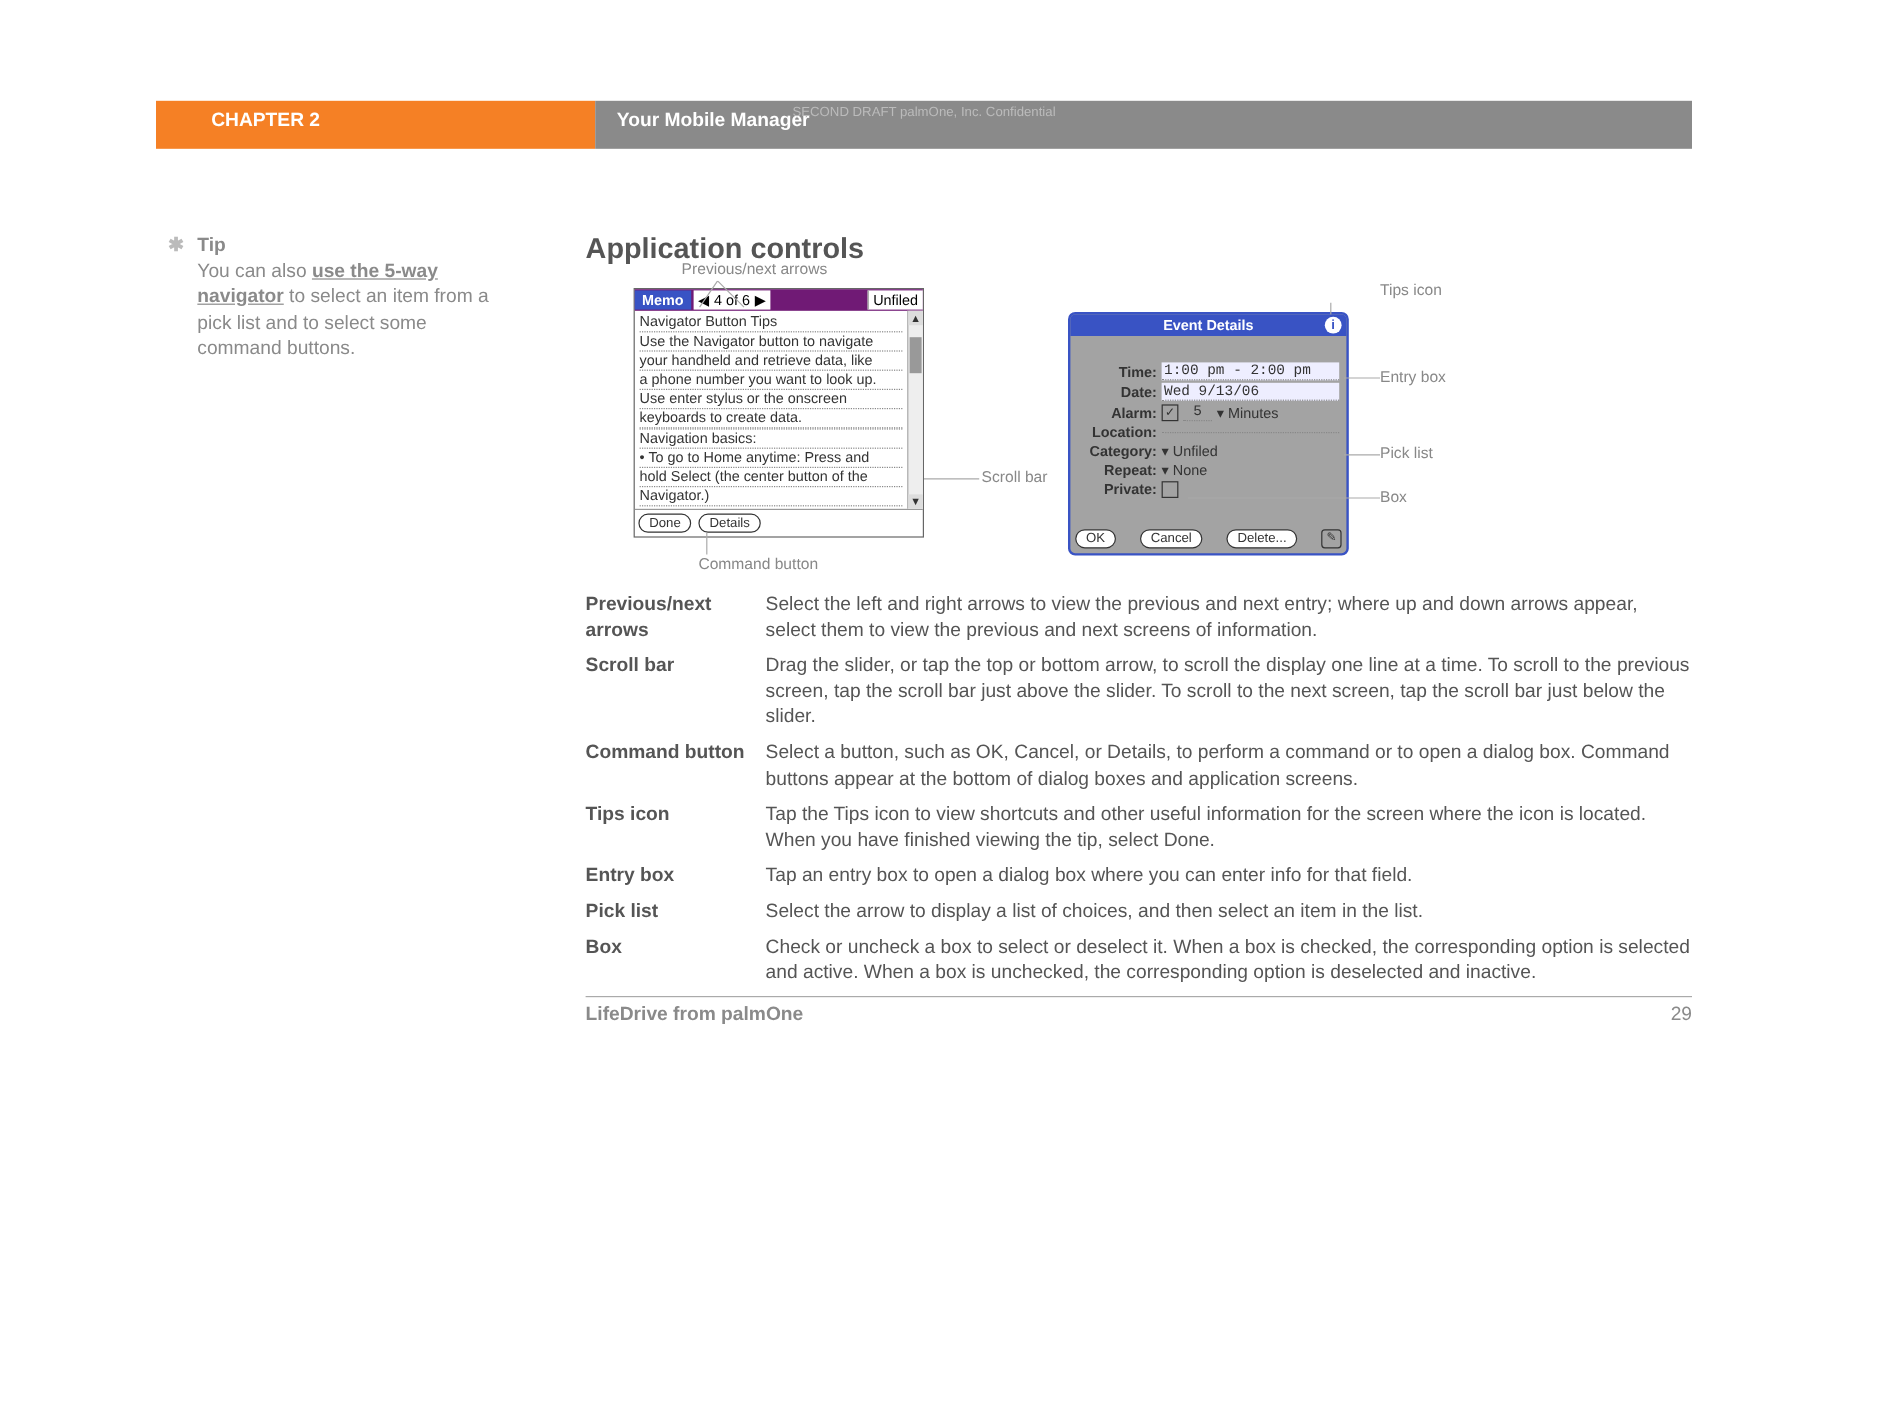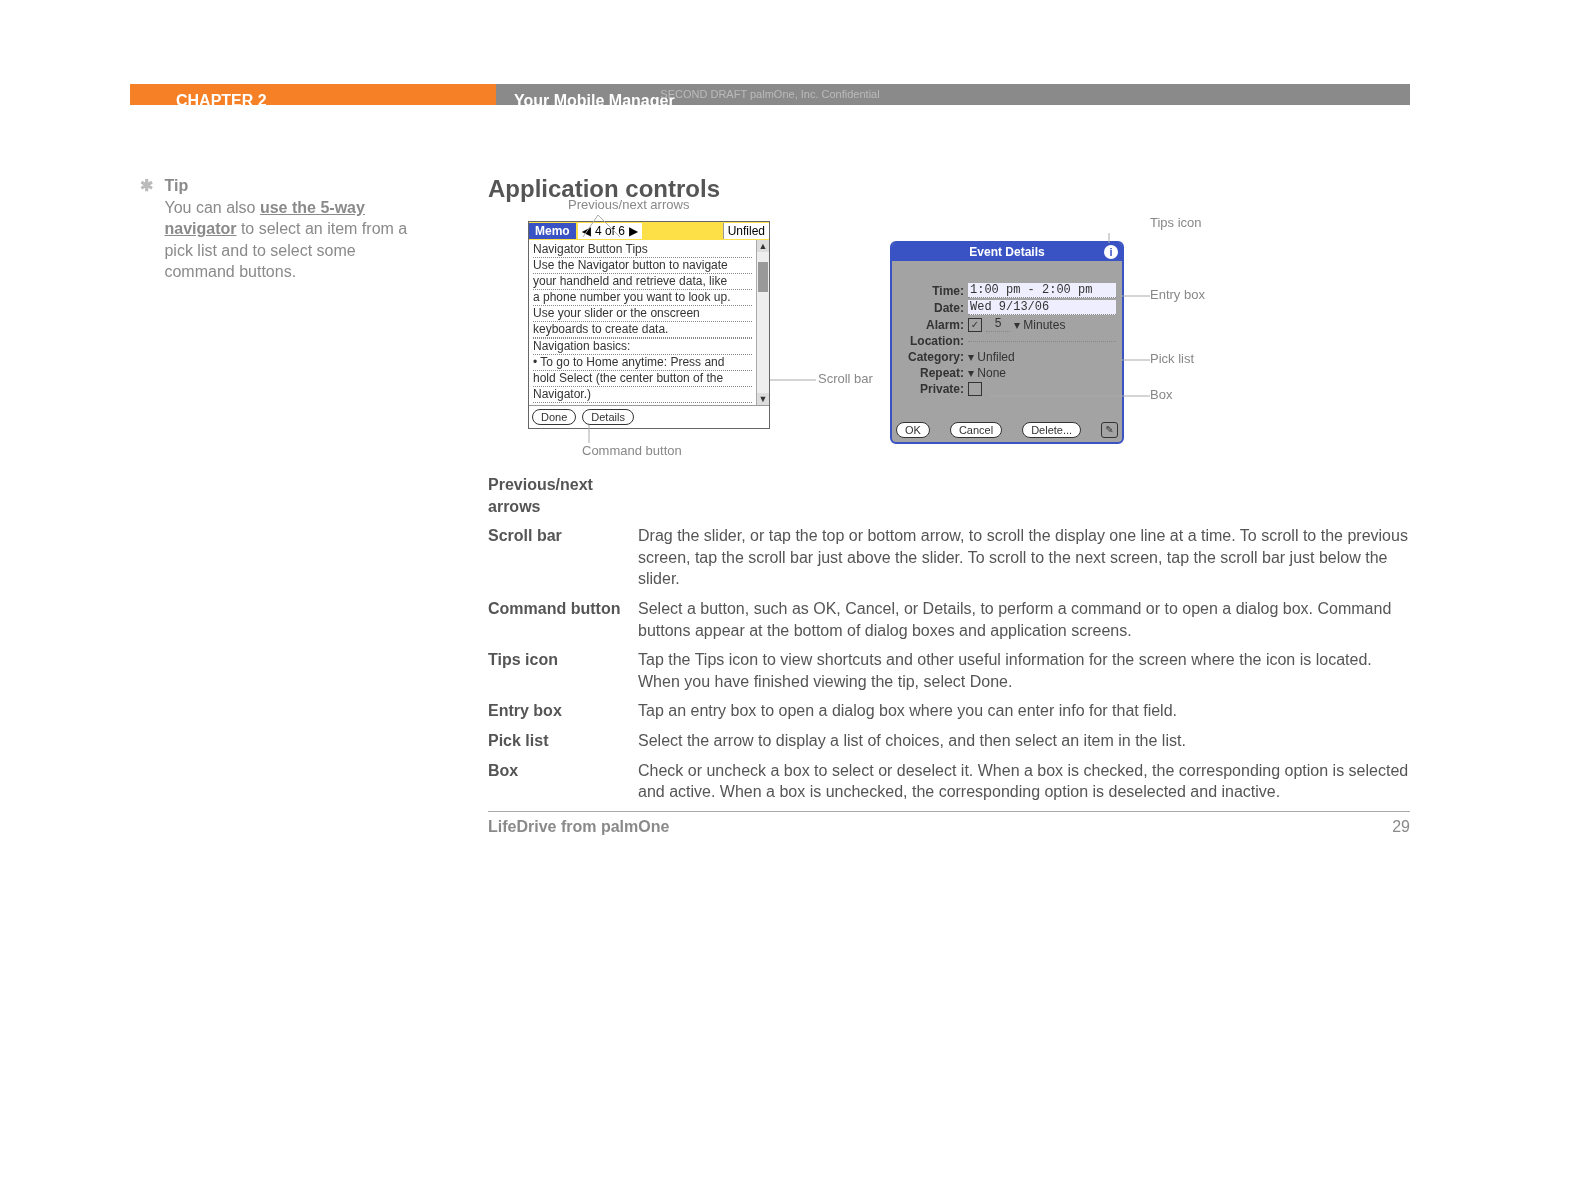--- a/index.html
+++ b/index.html
@@ -19,21 +19,21 @@
     position: absolute;
     top: 4px;
     left: 50%;
     transform: translateX(-50%);
     color: #bbb;
     font-size: 11px;
   }
   .header-bar {
     display: flex;
     margin-top: 84px;
-    height: 21px;
+    height: 40px;
   }
   .chapter-tab {
     background: #f58025;
     color: #fff;
     font-weight: bold;
     font-size: 16px;
     padding: 8px 0 0 46px;
     width: 320px;
   }
   .chapter-title {
@@ -113,21 +113,21 @@
   }
   
   .memo-shell {
     width: 240px;
     border: 1px solid #666;
     font-family: Arial, sans-serif;
     font-size: 12px;
     background: #fff;
   }
   .memo-titlebar {
-    background: #fde047;
+    background: #701a75;
     color: #fff;
     display: flex;
     align-items: center;
     height: 18px;
     font-size: 12px;
   }
   .memo-tab {
     background: #3953c4;
     color: #fff;
     font-weight: bold;
@@ -314,21 +314,21 @@
                 <span>▶</span>
               </span>
               <span class="memo-cat">Unfiled</span>
             </div>
             <div class="memo-body">
               <div class="memo-text">
                 <div class="memo-line">Navigator Button Tips</div>
                 <div class="memo-line">Use the Navigator button to navigate</div>
                 <div class="memo-line">your handheld and retrieve data, like</div>
                 <div class="memo-line">a phone number you want to look up.</div>
-                <div class="memo-line">Use your slider or the onscreen</div>
+                <div class="memo-line">Use enter stylus or the onscreen</div>
                 <div class="memo-line">keyboards to create data.</div>
                 <div class="memo-line"></div>
                 <div class="memo-line">Navigation basics:</div>
                 <div class="memo-line">• To go to Home anytime: Press and</div>
                 <div class="memo-line">hold Select (the center button of the</div>
                 <div class="memo-line">Navigator.)</div>
               </div>
               <div class="memo-scroll">
                 <div class="scroll-arrow">▲</div>
                 <div class="scroll-track">
@@ -416,20 +416,21 @@
           <div class="callout" style="top:146px; left:260px;">Box</div>
           <svg width="160" height="2" style="position:absolute; top:154px; left:100px;">
               <line class="callout-line" x1="0" y1="1" x2="160" y2="1"></line>
             </svg>
         </div>
       </div>
 
       <div class="defs">
         <div class="def-row">
           <div class="def-term">Previous/next arrows</div>
+          <div class="def-desc">Select the left and right arrows to view the previous and next entry; where up and down arrows appear, select them to view the previous and next screens of information.</div>
         </div>
         <div class="def-row">
           <div class="def-term">Scroll bar</div>
           <div class="def-desc">Drag the slider, or tap the top or bottom arrow, to scroll the display one line at a time. To scroll to the previous screen, tap the scroll bar just above the slider. To scroll to the next screen, tap the scroll bar just below the slider.</div>
         </div>
         <div class="def-row">
           <div class="def-term">Command button</div>
           <div class="def-desc">Select a button, such as OK, Cancel, or Details, to perform a command or to open a dialog box. Command buttons appear at the bottom of dialog boxes and application screens.</div>
         </div>
         <div class="def-row">

